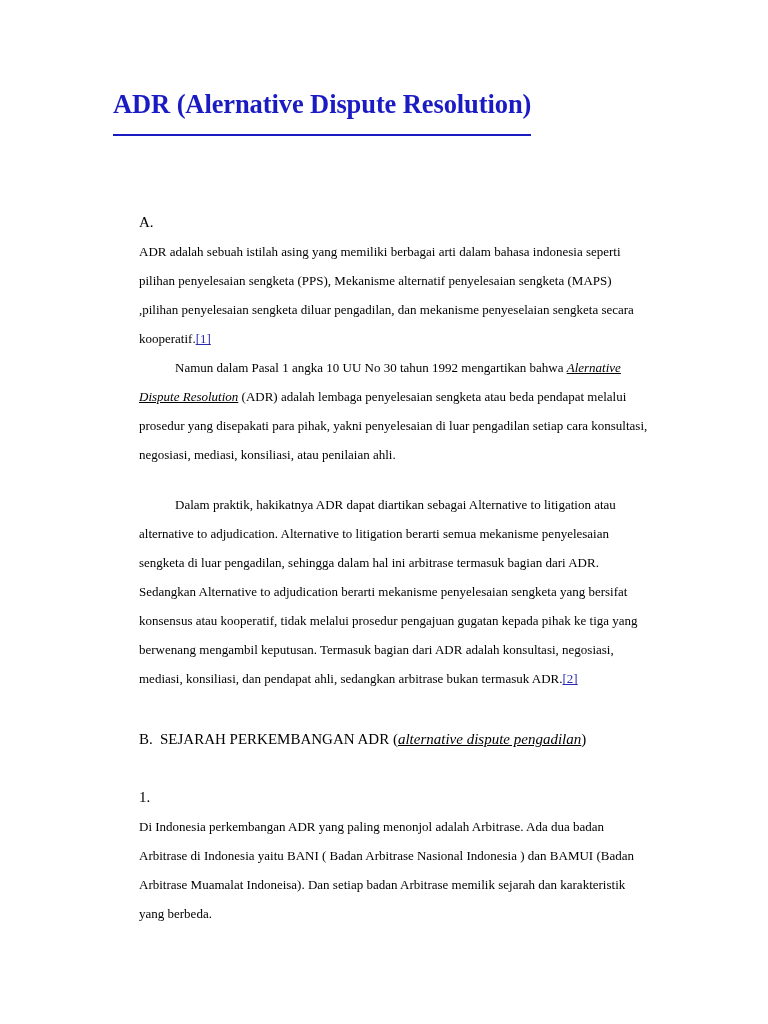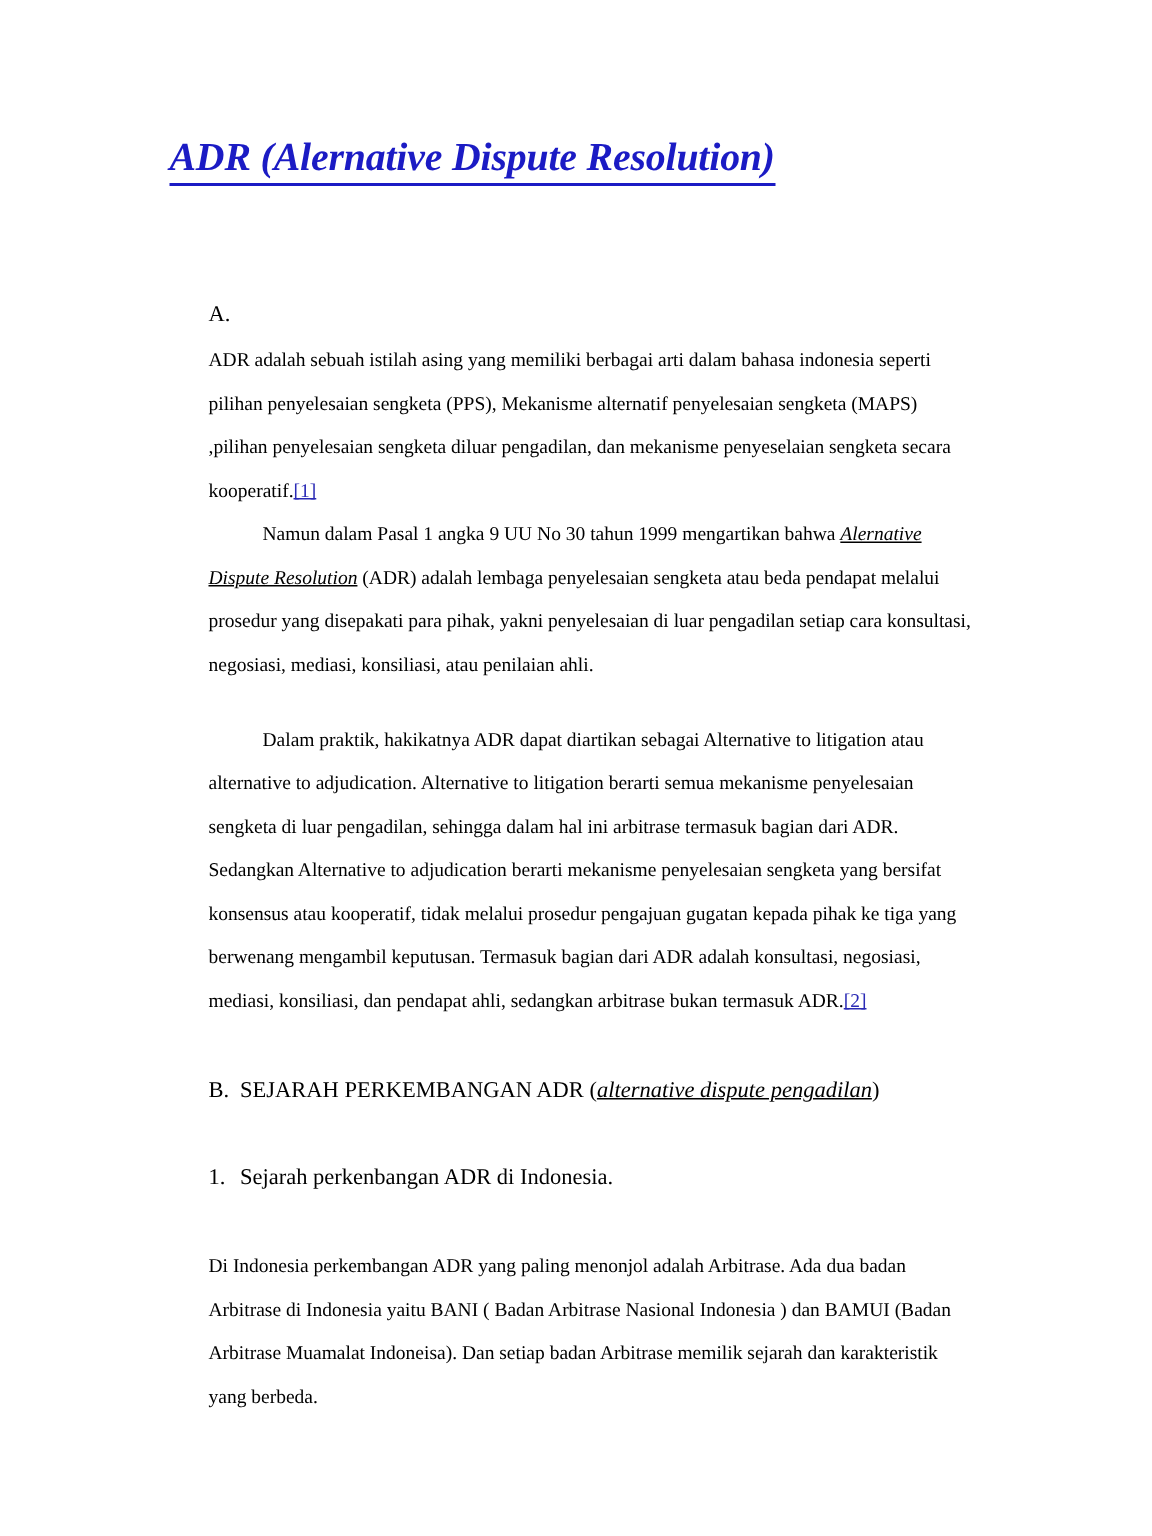--- a/index.html
+++ b/index.html
@@ -31,23 +31,22 @@
   }
   .doc-title {
     font-size: 26.5px;
     font-weight: bold;
     line-height: 1.22;
     color: #1b1bc4;
     margin: 0 0 0 0;
     letter-spacing: -0.1px;
     display: inline-block;
     border-bottom: 2.2px solid #1b1bc4;
-    padding-bottom: 2px;
+    padding-bottom: 14px;
     white-space: nowrap;
-    font-style: italic;
   }
   .title-row {
     margin: 0 0 72px 0;
   }
   .body-block {
     margin-left: 26px;
     width: 512px;
   }
   .list-line {
     position: relative;
@@ -97,37 +96,36 @@
     <div class="body-block">
 
       <div class="list-line">
         <span class="marker">A.</span>
       </div>
 
       <div class="gap-md"></div>
 
       <p class="para nowrap-para"><span>ADR adalah sebuah istilah asing yang memiliki berbagai arti dalam bahasa indonesia seperti pilihan penyelesaian sengketa (PPS), Mekanisme alternatif penyelesaian sengketa (MAPS) ,pilihan penyelesaian  sengketa diluar pengadilan, dan mekanisme penyeselaian sengketa secara kooperatif.</span><span class="fnref">[1]</span></p>
 
-      <p class="para indent nowrap-para"><span>Namun dalam Pasal 1 angka 9 UU No 30 tahun 1999 mengartikan bahwa </span><em>Alernative Dispute Resolution</em><span> (ADR) adalah lembaga penyelesaian sengketa atau beda pendapat melalui prosedur yang disepakati para pihak, yakni penyelesaian di luar pengadilan setiap cara konsultasi, negosiasi, mediasi, konsiliasi, atau penilaian ahli.</span></p>
+      <p class="para indent nowrap-para"><span>Namun dalam Pasal 1 angka 10 UU No 30 tahun 1992 mengartikan bahwa </span><em>Alernative Dispute Resolution</em><span> (ADR) adalah lembaga penyelesaian sengketa atau beda pendapat melalui prosedur yang disepakati para pihak, yakni penyelesaian di luar pengadilan setiap cara konsultasi, negosiasi, mediasi, konsiliasi, atau penilaian ahli.</span></p>
 
       <div class="gap-sm"></div>
 
       <p class="para indent nowrap-para"><span>Dalam praktik, hakikatnya ADR dapat diartikan sebagai Alternative to litigation atau alternative to adjudication. Alternative to litigation berarti semua mekanisme penyelesaian sengketa di luar pengadilan, sehingga dalam hal ini arbitrase termasuk bagian dari ADR. Sedangkan Alternative to adjudication berarti mekanisme penyelesaian sengketa yang bersifat konsensus atau kooperatif, tidak melalui prosedur pengajuan gugatan kepada pihak ke tiga yang berwenang mengambil keputusan. Termasuk bagian dari ADR adalah konsultasi, negosiasi, mediasi, konsiliasi, dan pendapat ahli, sedangkan arbitrase bukan termasuk ADR.</span><span class="fnref">[2]</span></p>
 
       <div class="gap-lg"></div>
 
       <div class="list-line">
         <span class="marker">B.</span><span>SEJARAH PERKEMBANGAN ADR (</span><em>alternative dispute pengadilan</em><span>)</span>
       </div>
 
       <div class="gap-md"></div>
 
       <div class="list-line">
         <span class="marker">1.</span>
-        <span>Sejarah perkenbangan ADR di Indonesia.</span>
       </div>
 
       <div class="gap-md"></div>
 
       <p class="para nowrap-para">Di Indonesia perkembangan ADR yang paling menonjol adalah Arbitrase. Ada dua badan Arbitrase di Indonesia yaitu BANI ( Badan Arbitrase Nasional Indonesia ) dan BAMUI (Badan Arbitrase Muamalat Indoneisa). Dan setiap badan Arbitrase memilik sejarah dan karakteristik yang berbeda.</p>
 
     </div>
   </div>
 </div>
 

